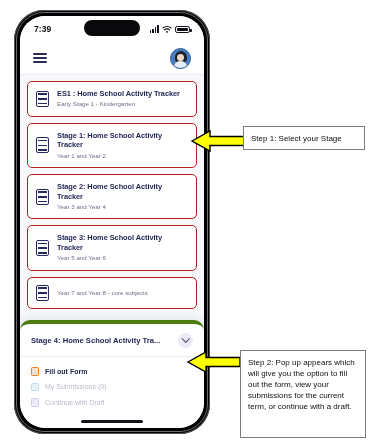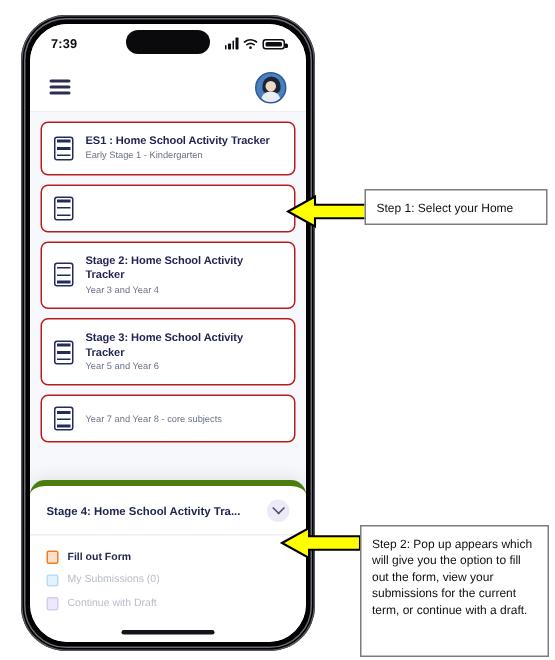--- a/index.html
+++ b/index.html
@@ -333,20 +333,24 @@
           <div class="card-sub">Early Stage 1 - Kindergarten</div>
         </div>
       </div>
 
       <div class="tracker-card">
         <div class="doc-icon">
             <i></i>
             <i></i>
             <i></i>
           </div>
+        <div class="card-texts">
+          <div class="card-title">Stage 1: Home School Activity Tracker</div>
+          <div class="card-sub">Year 1 and Year 2</div>
+        </div>
       </div>
 
       <div class="tracker-card">
         <div class="doc-icon">
             <i></i>
             <i></i>
             <i></i>
           </div>
         <div class="card-texts">
           <div class="card-title">Stage 2: Home School Activity Tracker</div>
@@ -403,19 +407,19 @@
       <div class="home-indicator"></div>
     </div>
 
   </div>
 </div>
 
 <svg id="arrow-1" class="arrow" viewBox="0 0 56 26">
   <polygon points="2,13 20,3 20,8.5 54,8.5 54,17.5 20,17.5 20,23" fill="#FFFF00" stroke="#000000" stroke-width="1.4" stroke-linejoin="miter"></polygon>
 </svg>
 
-<div id="anno-box-1" class="anno-box">Step 1: Select your Home</div>
+<div id="anno-box-1" class="anno-box">Step 1: Select your Stage</div>
 
 <svg id="arrow-2" class="arrow" viewBox="0 0 56 26">
   <polygon points="2,13 20,3 20,8.5 54,8.5 54,17.5 20,17.5 20,23" fill="#FFFF00" stroke="#000000" stroke-width="1.4" stroke-linejoin="miter"></polygon>
 </svg>
 
 <div id="anno-box-2" class="anno-box">Step 2: Pop up appears which will give you the option to fill out the form, view your submissions for the current term, or continue with a draft.</div>
 
 </body></html>

